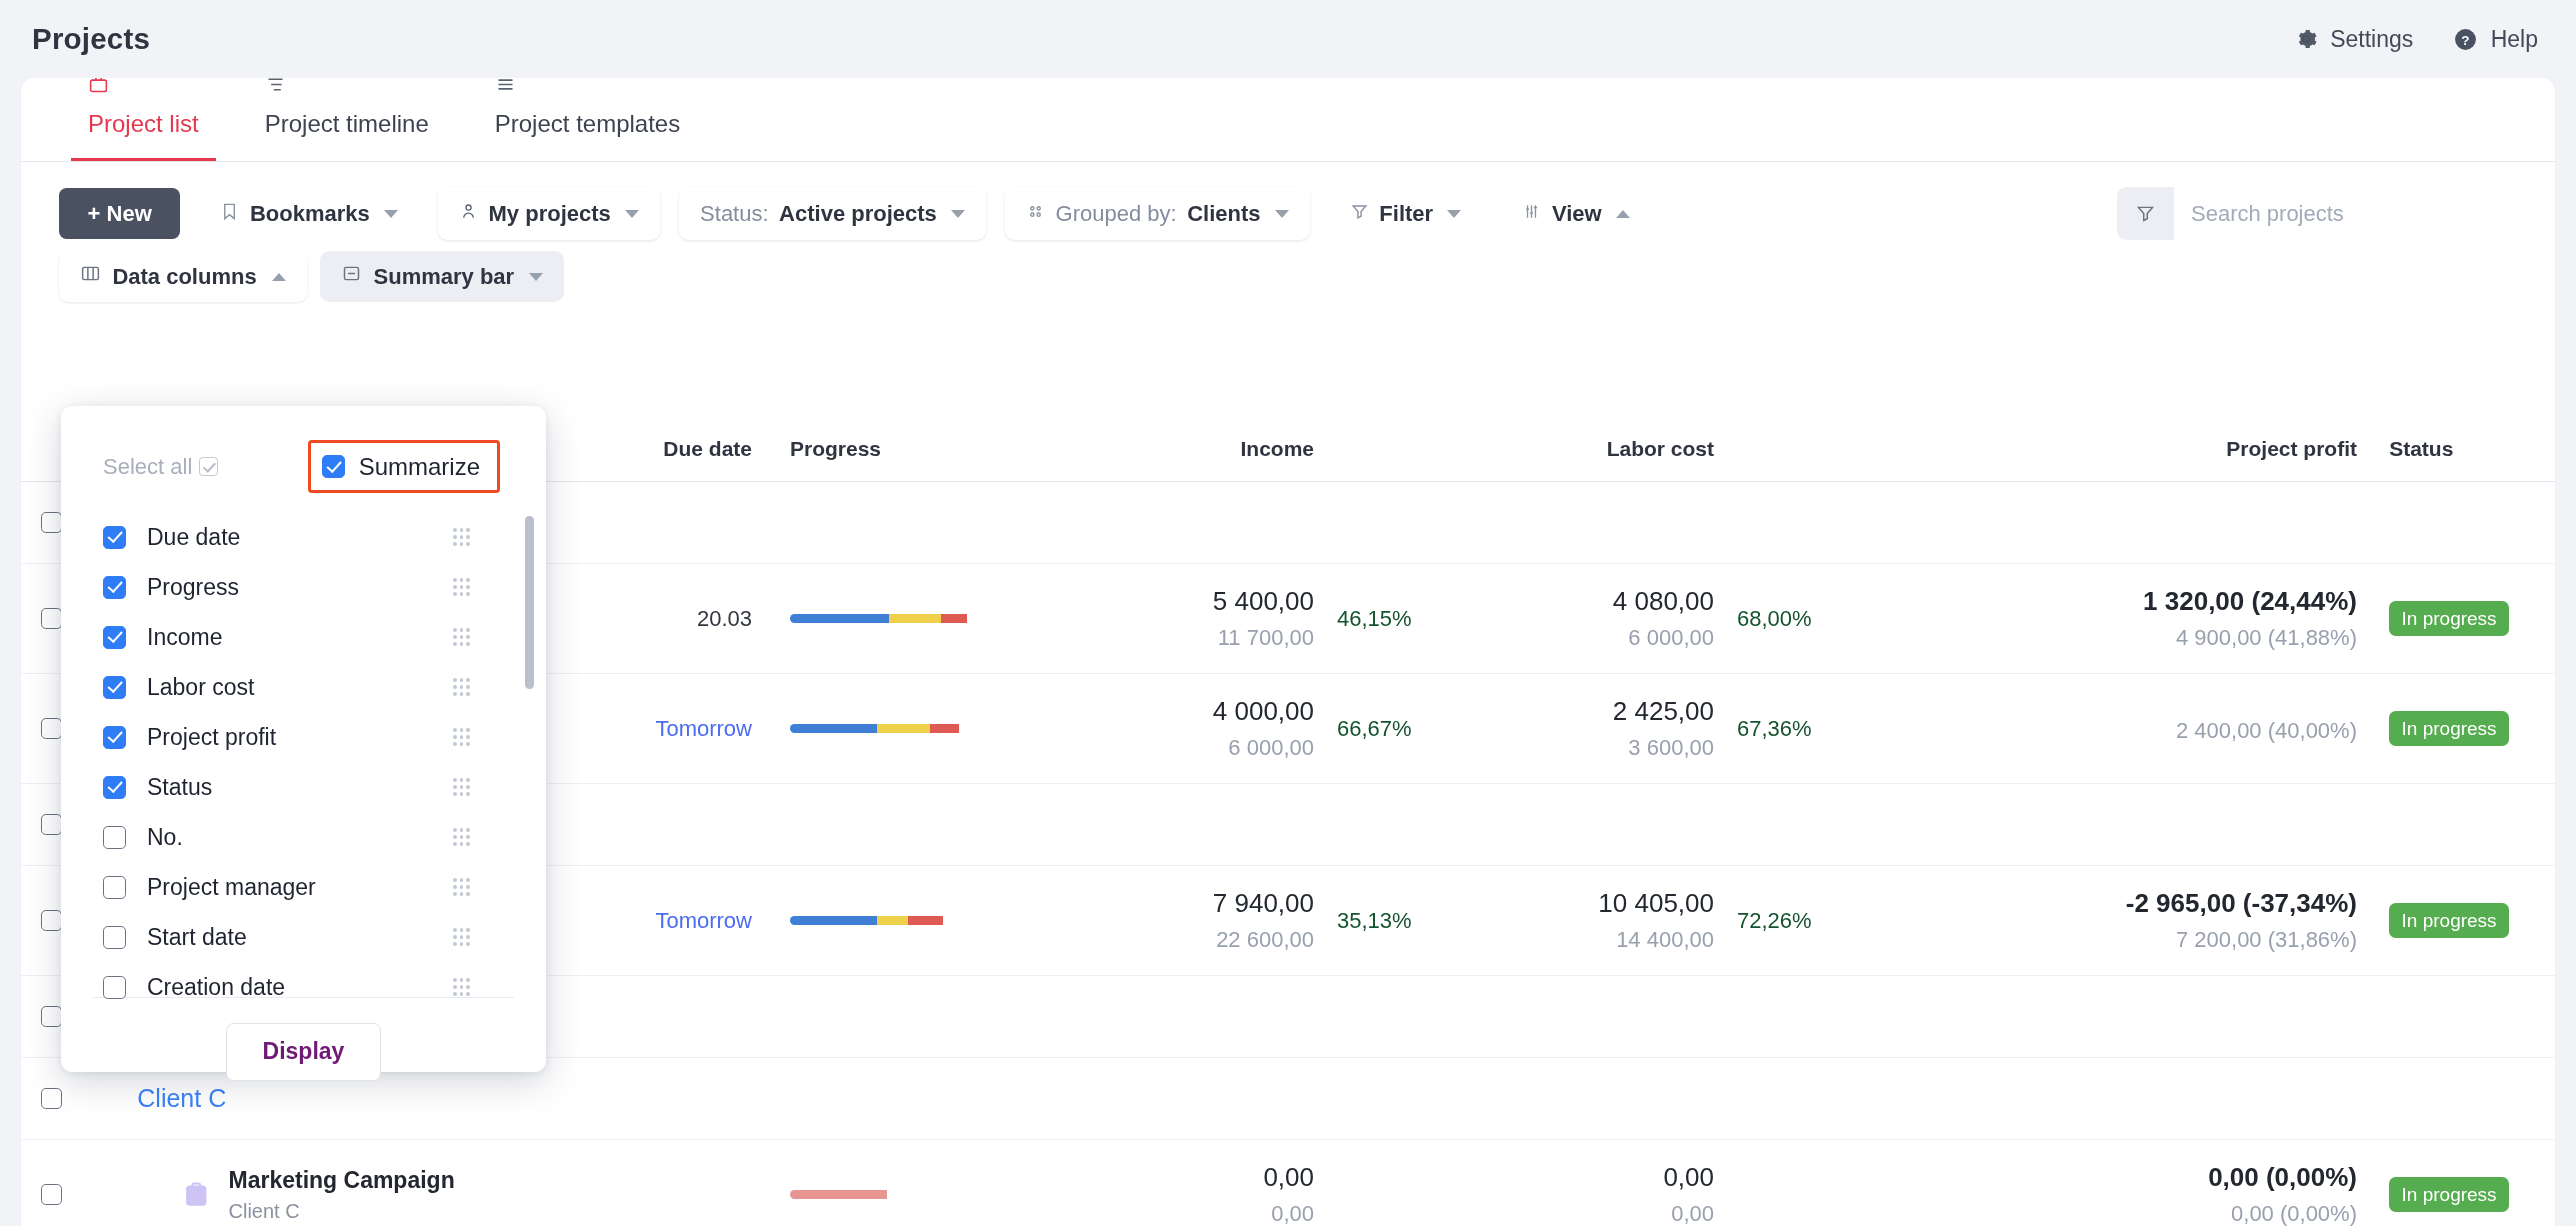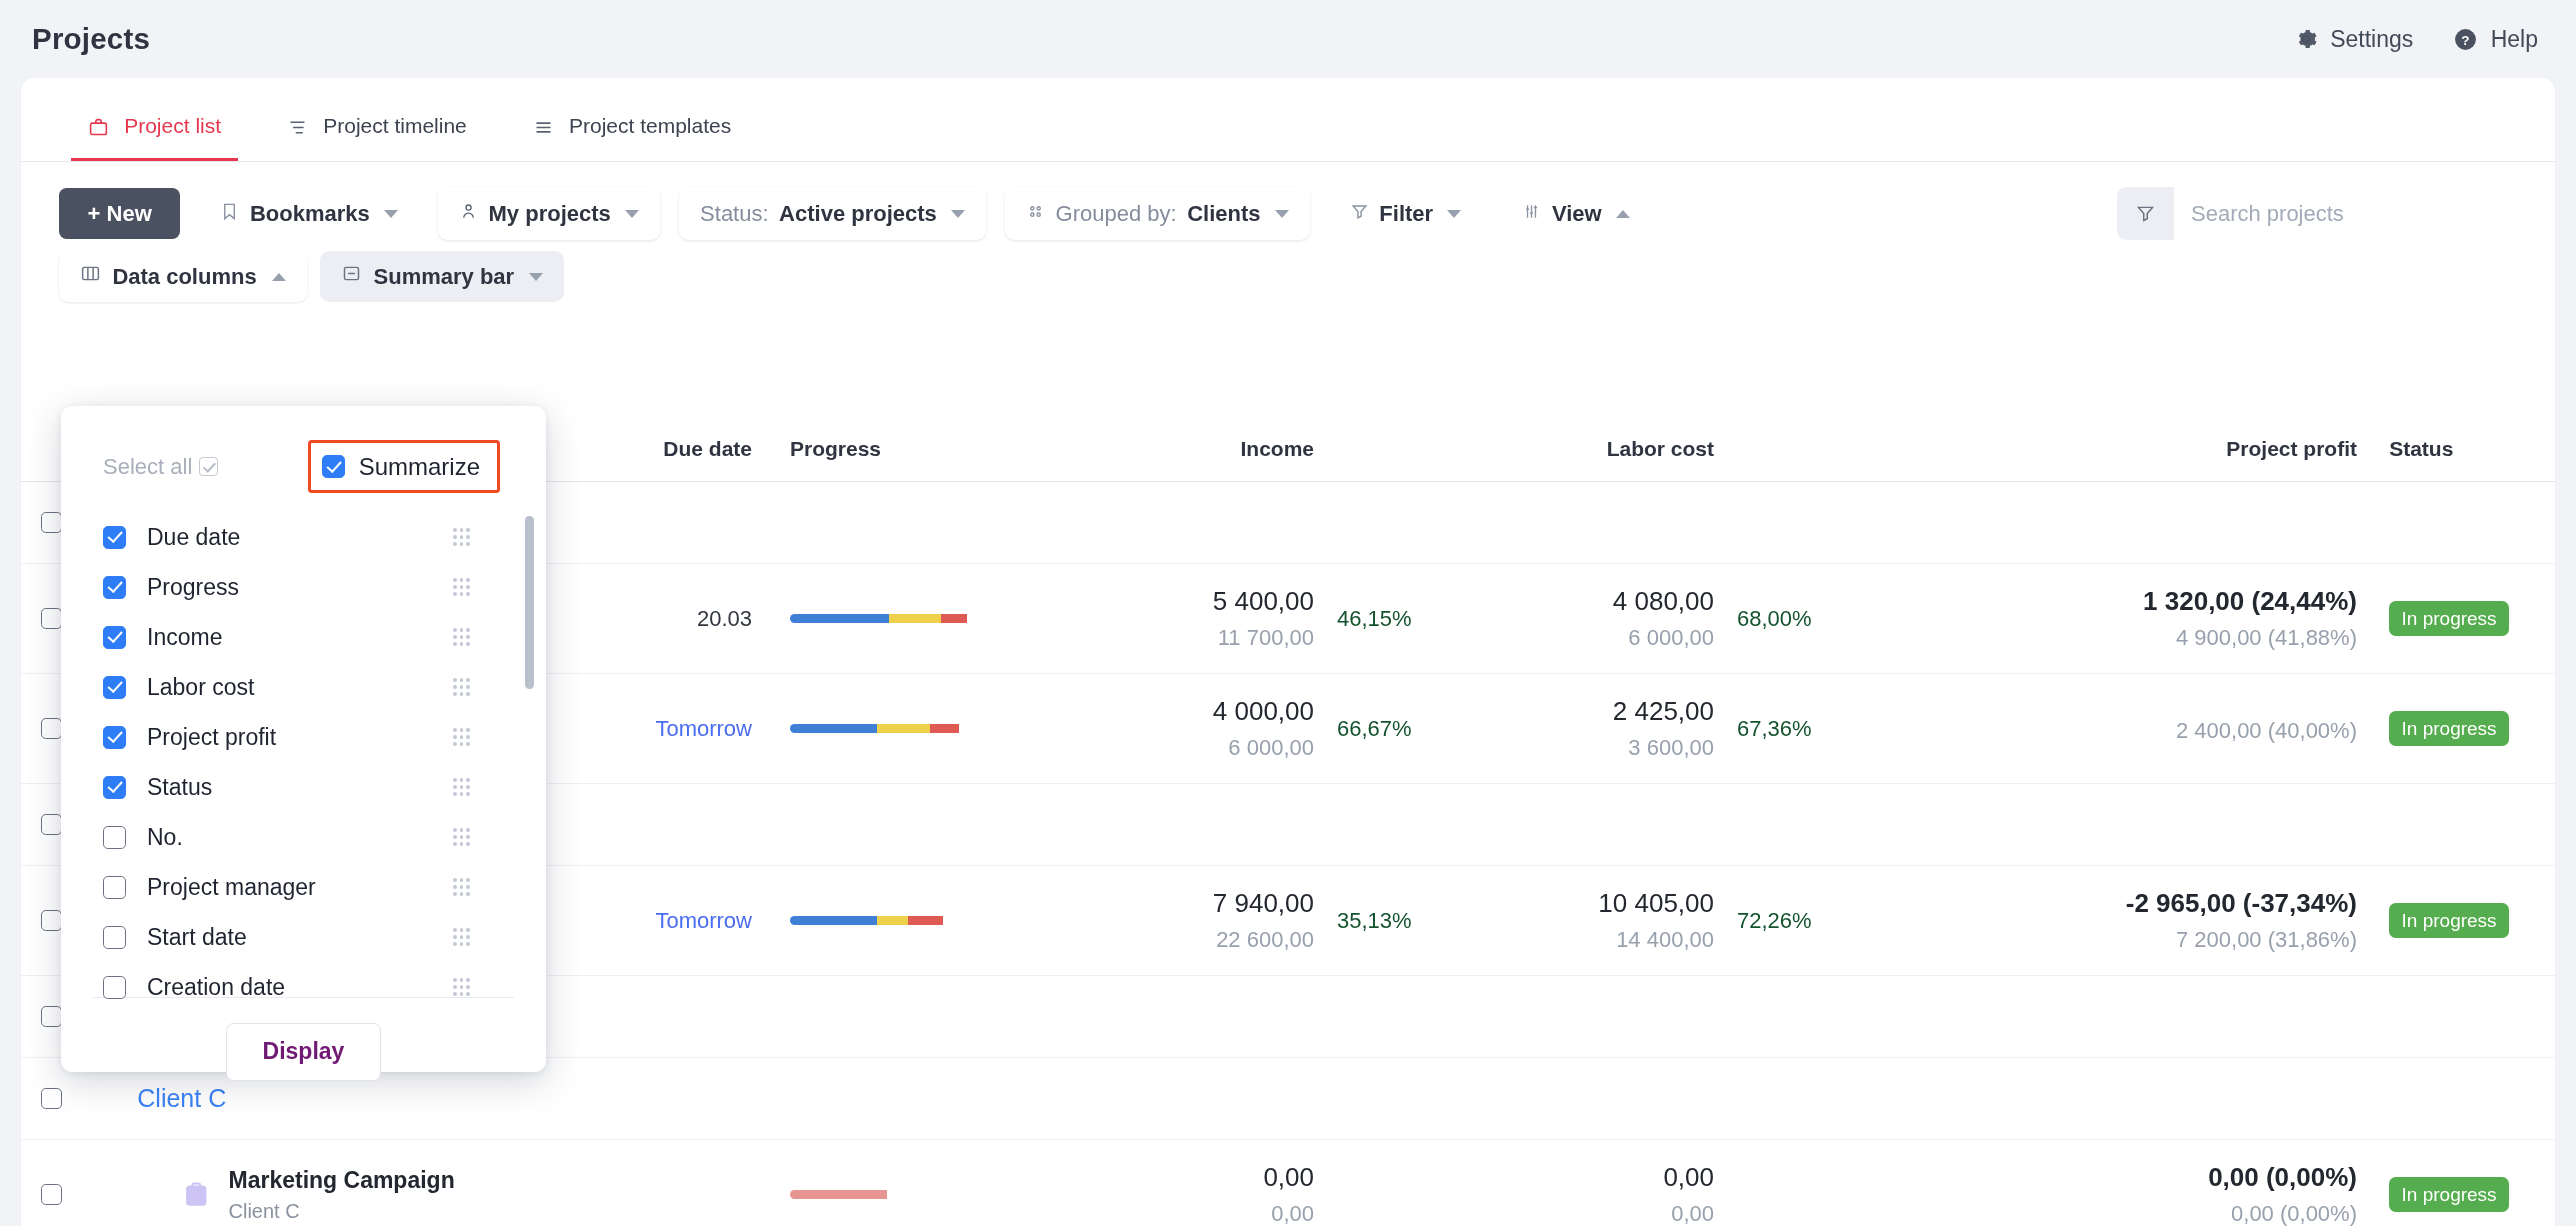--- a/index.html
+++ b/index.html
@@ -37,24 +37,24 @@
     overflow: hidden;
   }
 
   
   .tabs {
     display: flex; align-items: flex-end;
     height: 84px; padding-left: 50px;
     border-bottom: 1px solid #e7e9ef;
   }
   .tab {
-    display: flex; align-items: flex-end; gap: 15.2px;
-    font-size: 21px; color: #3d4350;
+    display: flex; align-items: flex-start; gap: 15.2px;
+    font-size: 24px; color: #3d4350;
     padding: 0 17px 23px 17px; margin-right: 32px;
-    cursor: pointer; position: relative;
+    cursor: pointer; position: relative; flex-direction: column;
   }
   .tab.active { color: #e5384f; }
   .tab.active::after {
     content: ""; position: absolute; left: 0; right: 0; bottom: 0;
     height: 2.9px; background: #e5384f;
   }
   .tab svg { display: block; }
 
   
   .toolbar {

